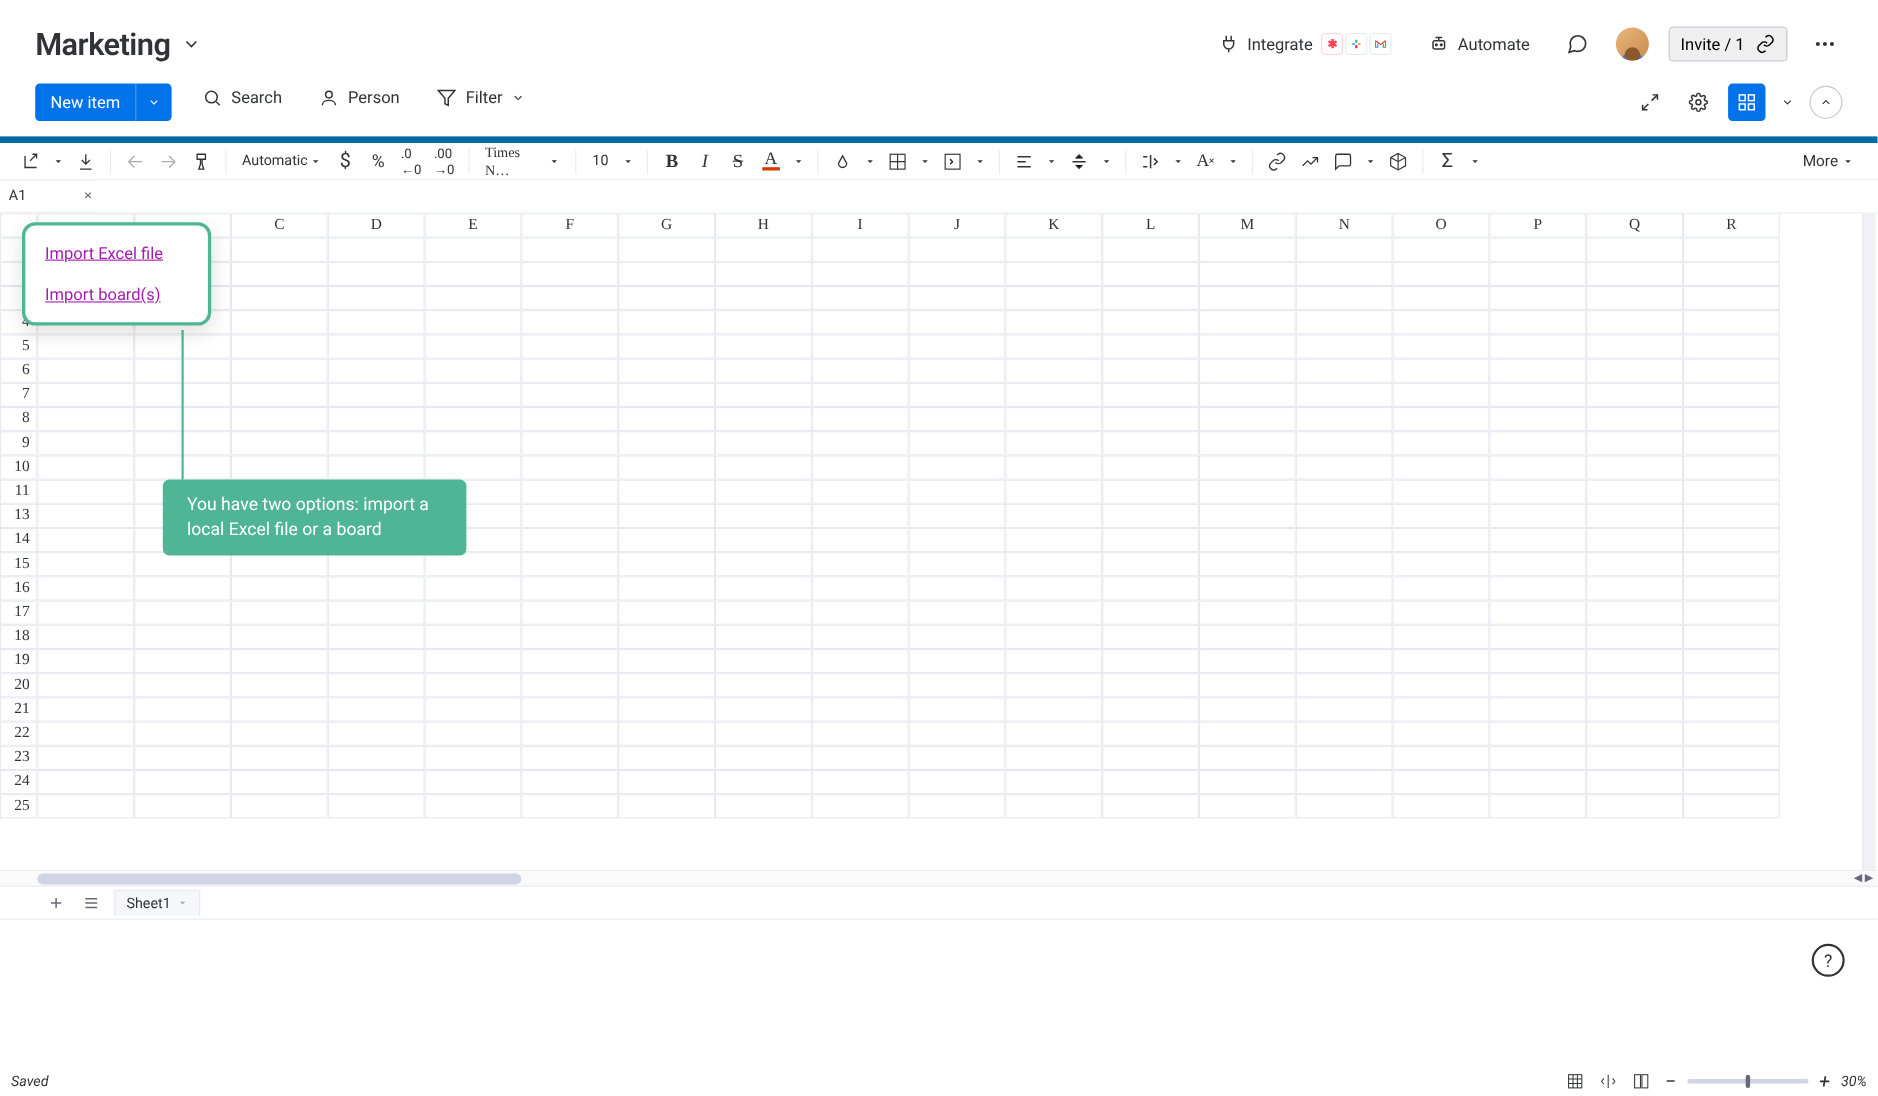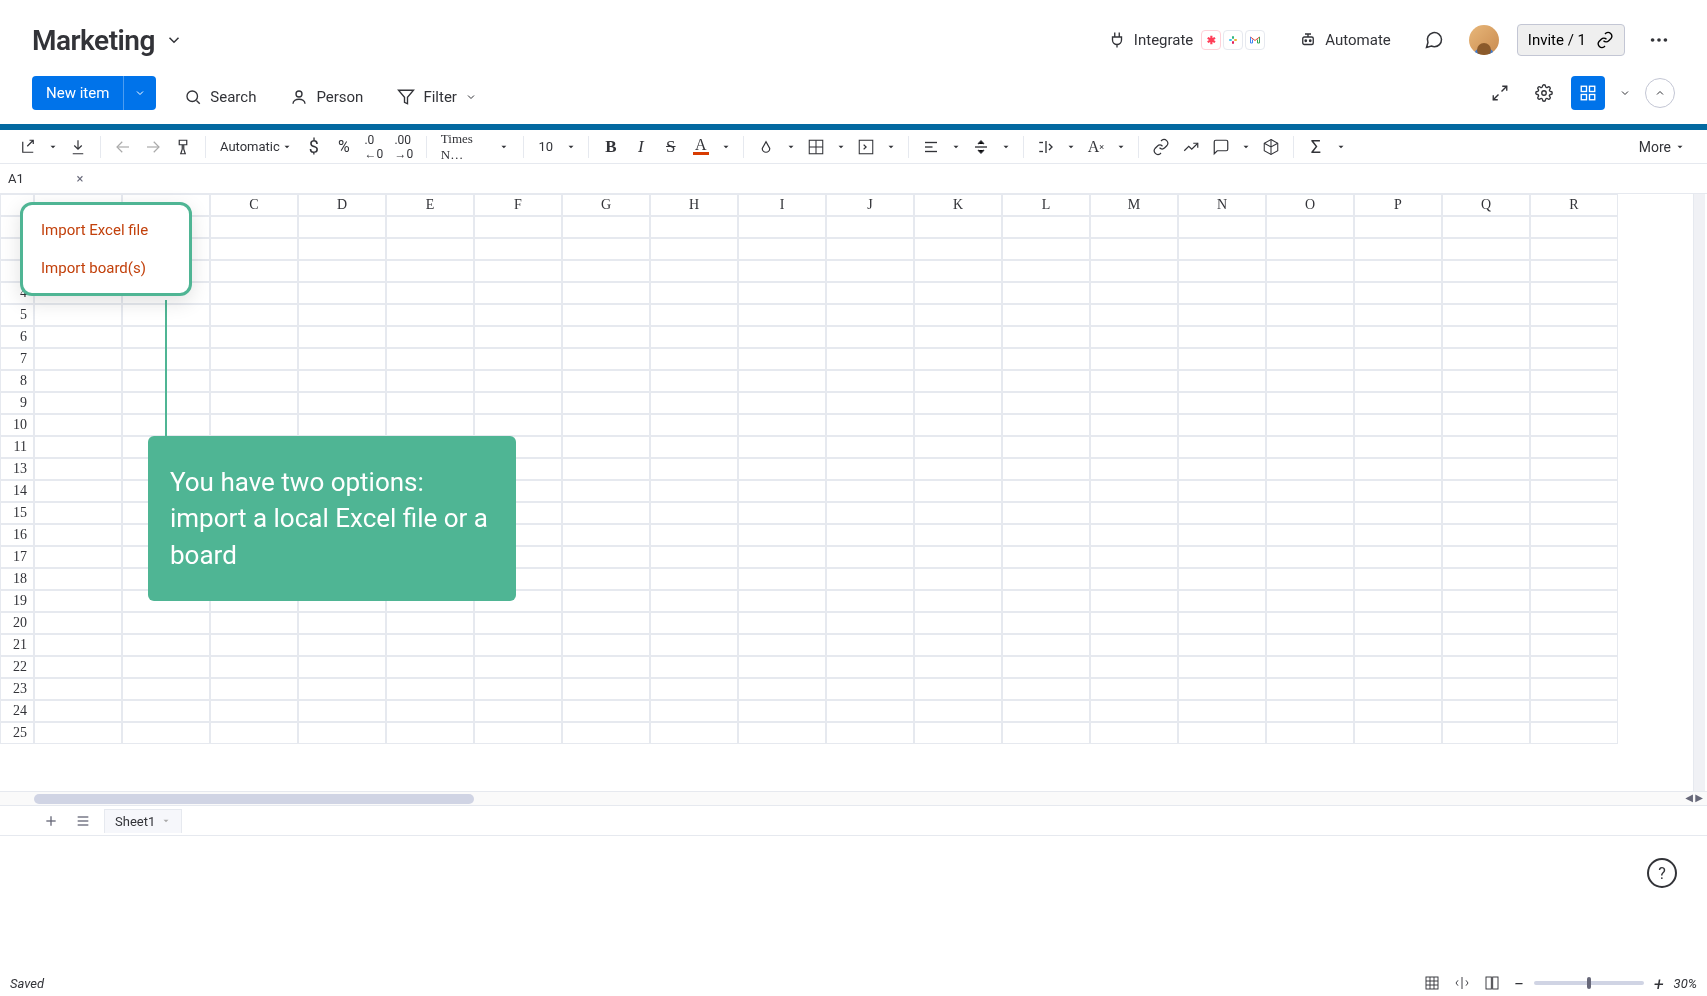--- a/index.html
+++ b/index.html
@@ -22,21 +22,21 @@
   .dots-btn { width:32px; height:32px; display:flex; align-items:center; justify-content:center; cursor:pointer; border-radius:4px; }
 
   
   .tabs { display:flex; align-items:center; gap: 28px; margin-top: 14px; border-bottom: 1px solid #e6e9ef; padding-left: 18px; }
   .tab { display:inline-flex; align-items:center; gap:8px; padding: 10px 6px; font-size:15px; color:#676879; cursor:pointer; border-bottom: 2px solid transparent; }
   .tab.active { color:#323338; border-bottom-color:#0073ea; }
   .tab-add { width:24px; height:24px; display:flex; align-items:center; justify-content:center; color:#676879; cursor:pointer; }
 
   
   .action-row { display:flex; align-items:center; justify-content:space-between; padding: 14px 32px 14px 32px; }
-  .action-left { display:flex; align-items:flex-end; gap:22px; }
+  .action-left { display:flex; align-items:flex-start; gap:22px; }
   .new-item { display:inline-flex; align-items:stretch; border-radius:4px; overflow:hidden; background:#0073ea; color:#fff; font-size:15px; }
   .new-item .main { padding:8px 14px; cursor:pointer; }
   .new-item .drop { padding:8px 10px; border-left:1px solid rgba(255,255,255,0.3); cursor:pointer; display:flex; align-items:center; }
   .tool-link { display:inline-flex; align-items:center; gap:8px; color:#323338; font-size:15px; cursor:pointer; padding:4px 6px; border-radius:4px; }
   .action-right { display:flex; align-items:center; gap:10px; }
   .icon-btn { width:34px; height:34px; display:flex; align-items:center; justify-content:center; cursor:pointer; border-radius:4px; color:#323338; }
   .icon-btn.blue { background:#0073ea; color:#fff; }
   .circ-btn { width:30px; height:30px; border:1px solid #c3c6d4; border-radius:50%; display:flex; align-items:center; justify-content:center; cursor:pointer; }
 
   
@@ -78,24 +78,24 @@
 
   
   .status-bar { position:absolute; bottom:0; left:0; right:0; height:26px; display:flex; align-items:center; justify-content:space-between; padding:0 10px; font-size:13px; background:#fff;font-style:italic; }
   .status-right { display:flex; align-items:center; gap:14px; color:#323338; }
   .zoom { display:flex; align-items:center; gap:10px; }
   .zoom-track { width:110px; height:4px; background:#d0d4e4; border-radius:2px; position:relative; }
   .zoom-thumb { position:absolute; left:50%; top:50%; transform:translate(-50%,-50%); width:4px; height:12px; background:#676879; border-radius:2px; }
 
   
   .import-pop { position:absolute; left:20px; top:202px; width:172px; background:#fff; border:3px solid #4fb594; border-radius:12px; box-shadow:0 6px 20px rgba(0,0,0,0.12); padding:6px 0; z-index:50; }
-  .import-item { padding:10px 18px; font-size:15px; color:#c2410c; cursor:pointer; }
-
-  
-  .callout { position:absolute; left:148px; top:436px; width:368px; background:#4fb594; color:#fff; border-radius:6px; padding:28px 22px; font-size:26px; line-height:1.4; z-index:40; }
+  .import-item { padding:10px 18px; font-size:15px; color:#a21caf; cursor:pointer;text-decoration:underline; }
+
+  
+  .callout { position:absolute; left:148px; top:436px; width:276px; background:#4fb594; color:#fff; border-radius:6px; padding:12px 22px; font-size:16px; line-height:1.4; z-index:40; }
   .callout-line { position:absolute; left:165px; top:300px; width:2px; height:136px; background:#4fb594; z-index:39; }
 
   
   .help-bubble { position:absolute; right:30px; bottom:108px; width:30px; height:30px; border:2px solid #323338; border-radius:50%; display:flex; align-items:center; justify-content:center; font-size:16px; cursor:pointer; z-index:30; background:#fff; }
 
   .dd-caret { width:10px; height:10px; }
 </style>
 </head>
 <body>
 

